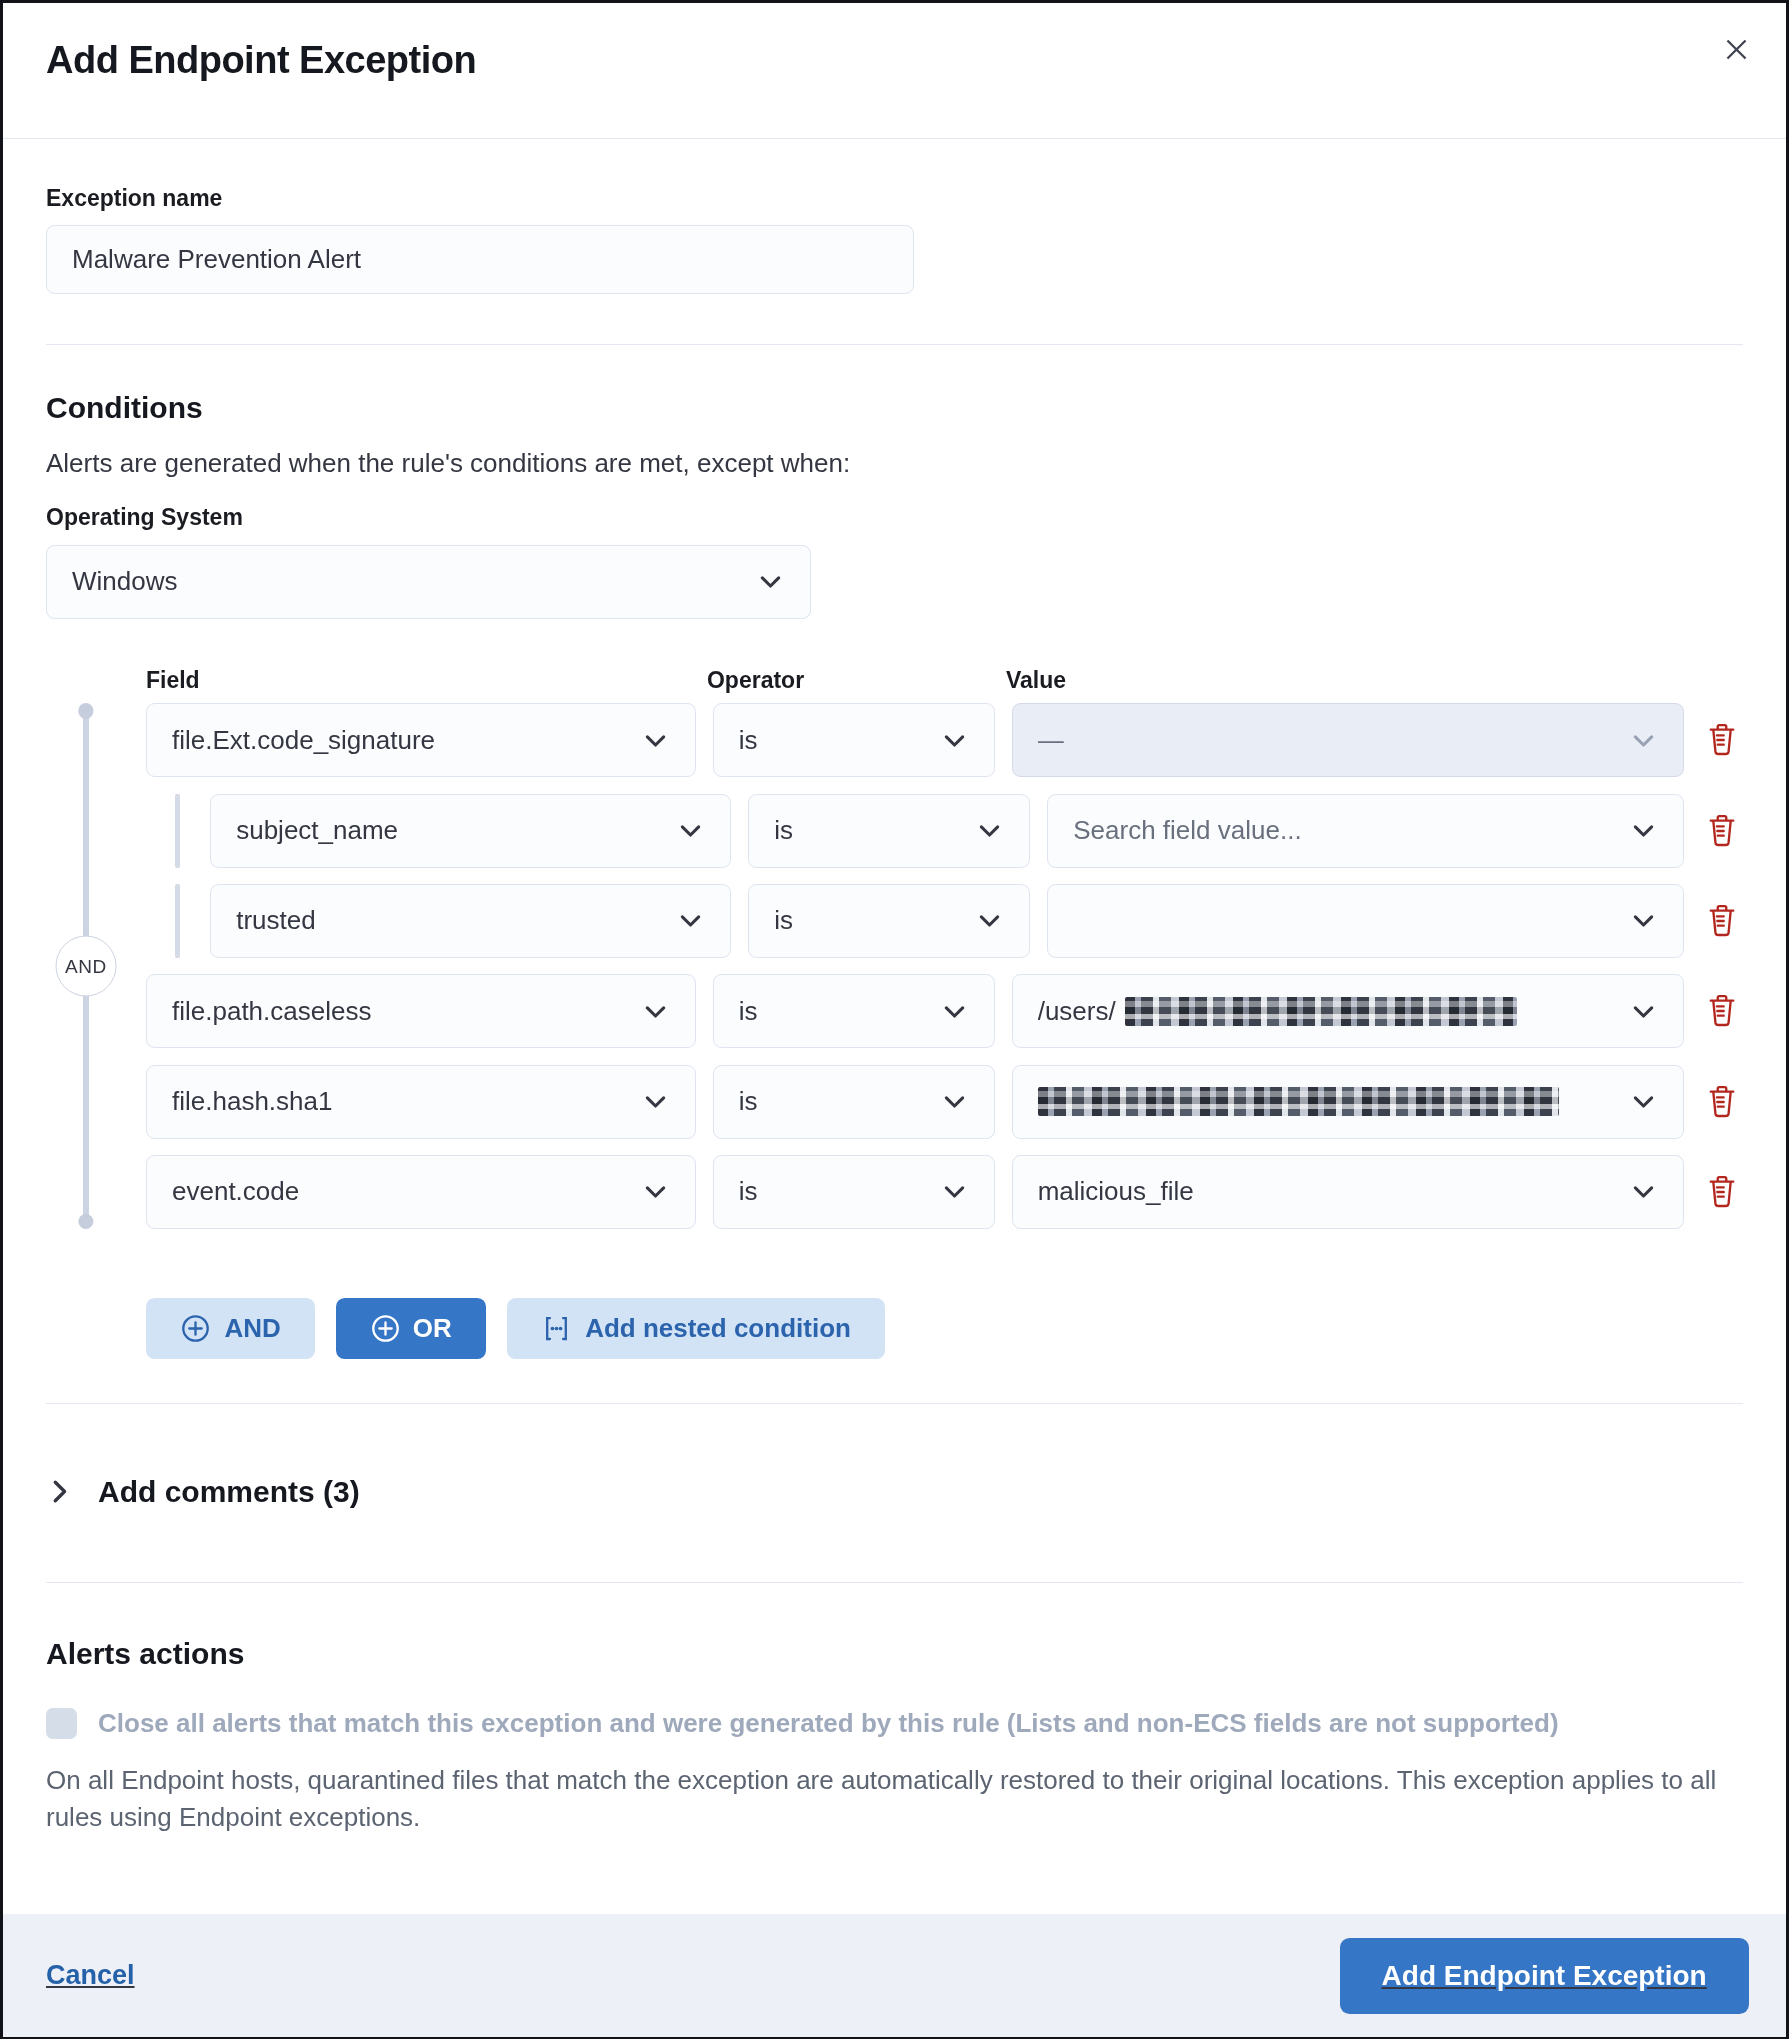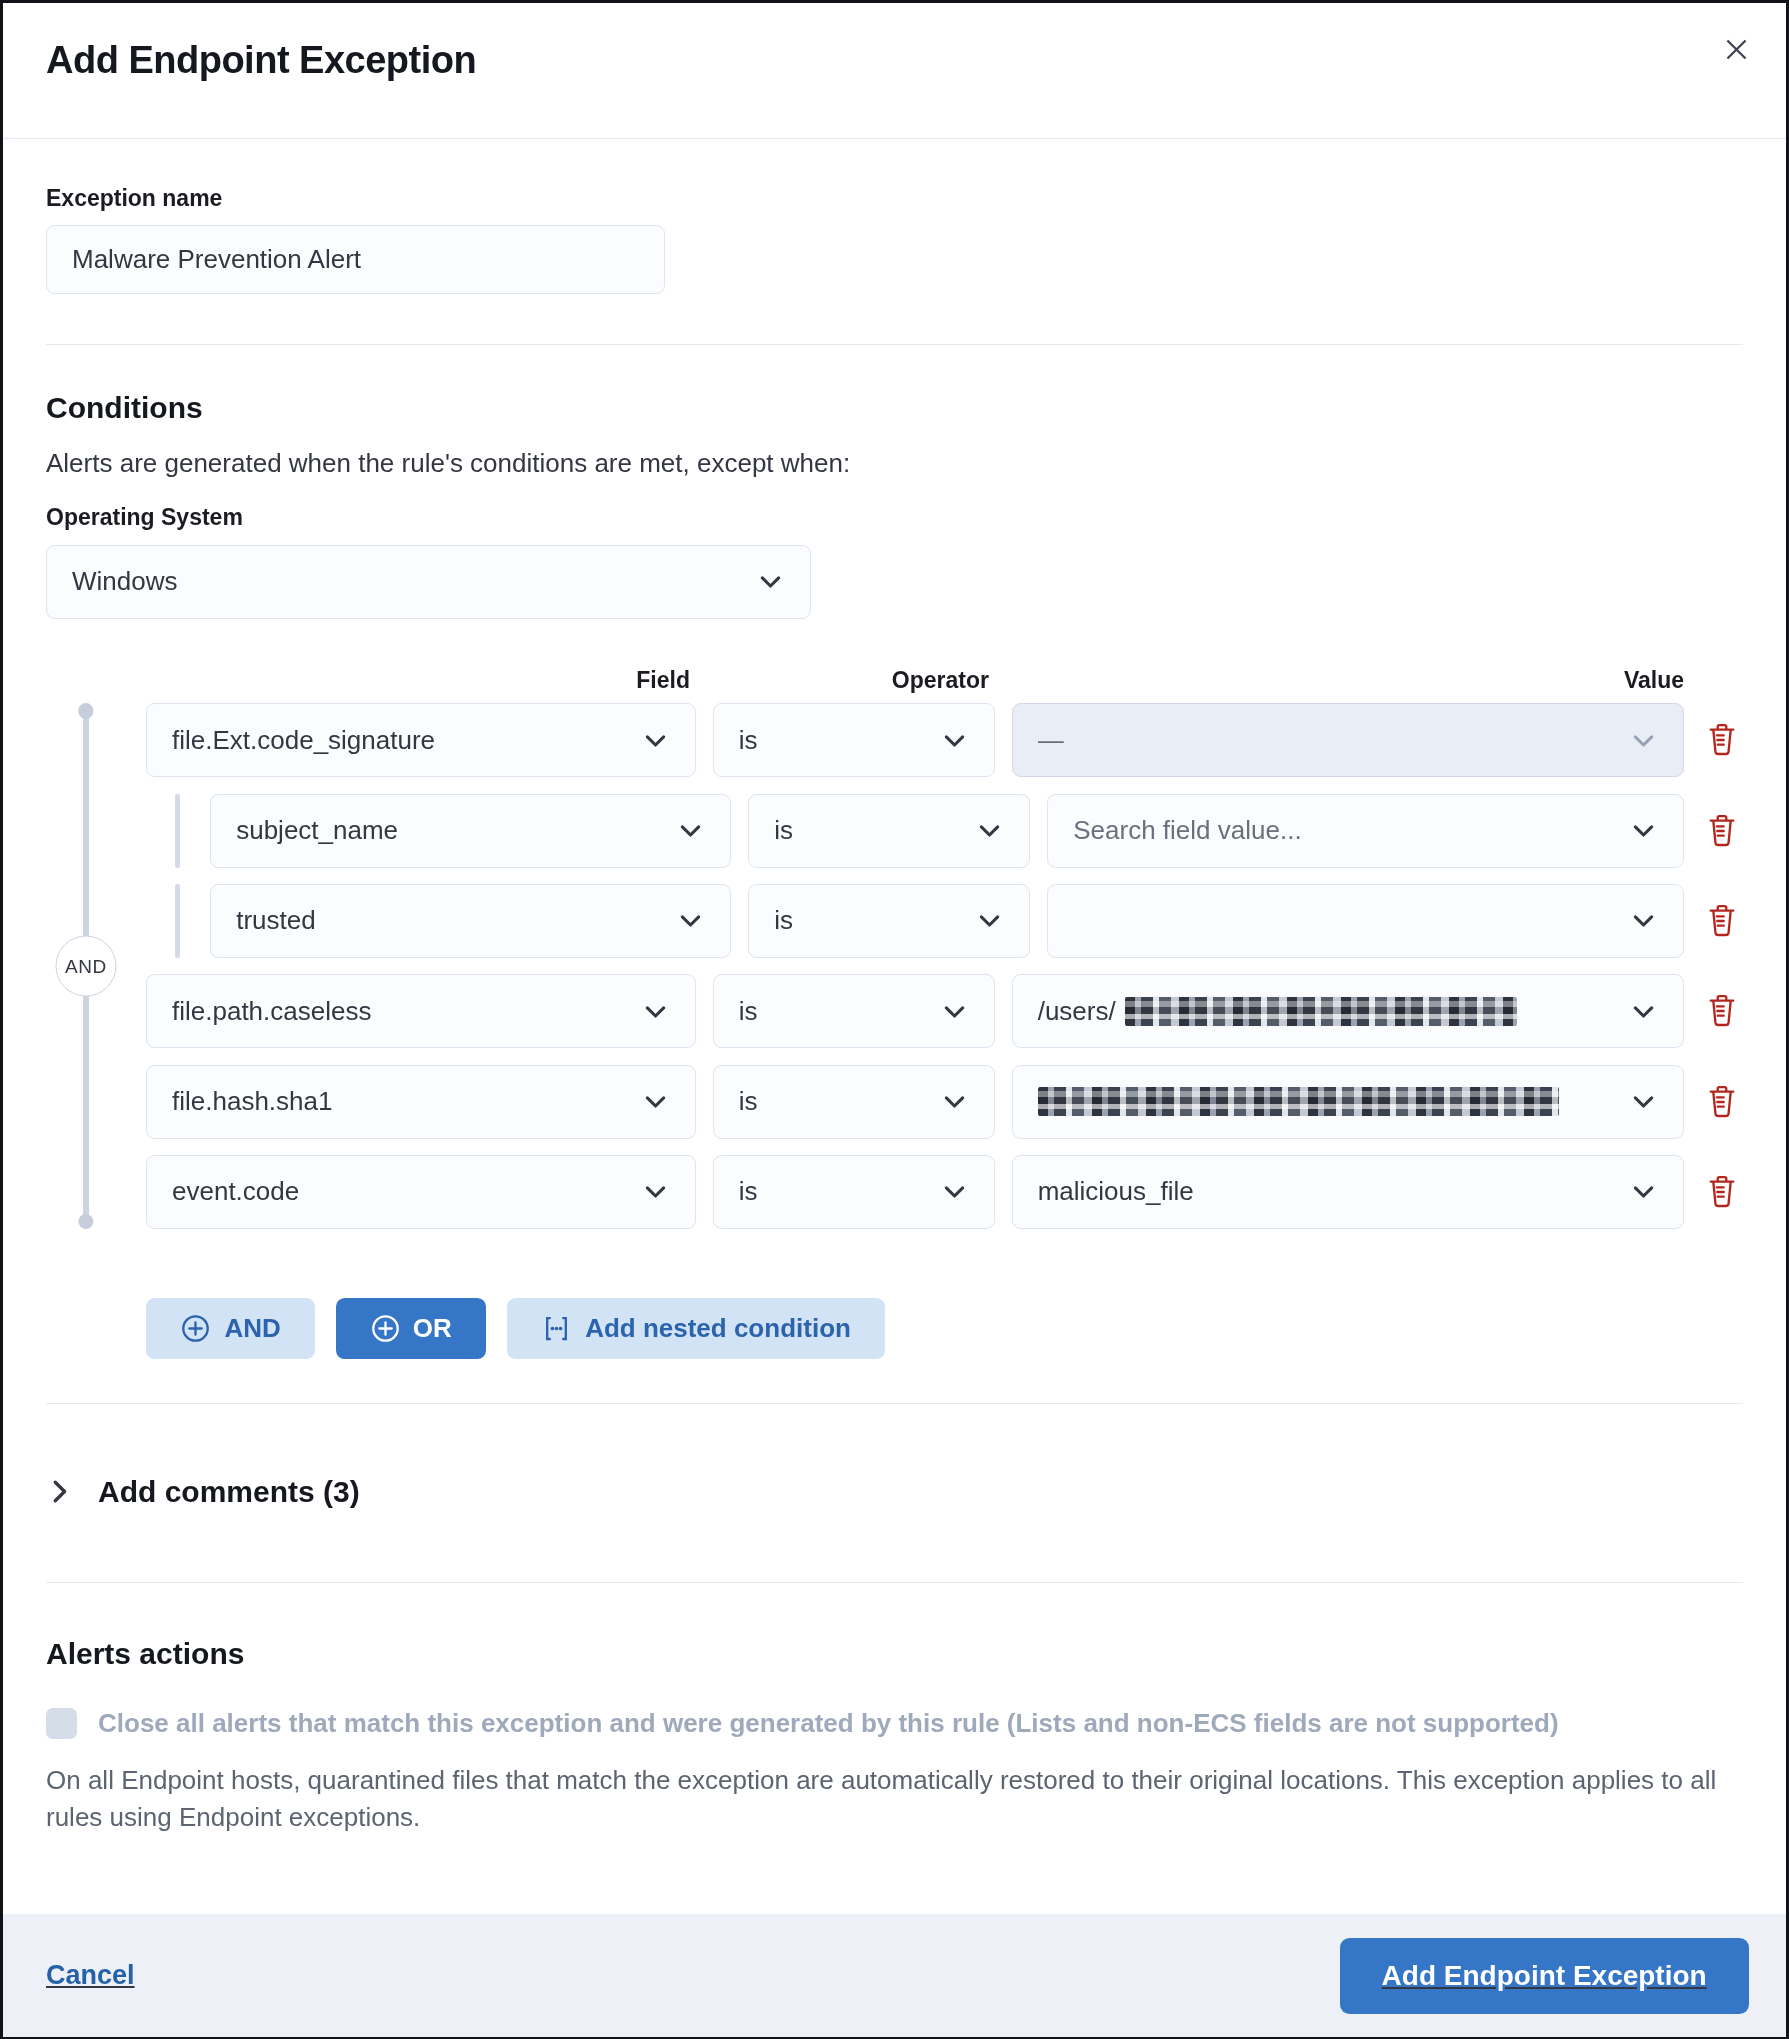--- a/index.html
+++ b/index.html
@@ -21,34 +21,34 @@
   
   .modal-body { flex:1 1 auto; padding:0 43px; display:flex; flex-direction:column; }
   .divider { border:none; border-top:1.9px solid #e3e8f1; width:100%; }
 
   .form-label { font-size:23px; font-weight:700; color:#1a1c21; margin-bottom:13.4px; }
   .text-input, .select {
     background:#fbfcfe; border:1.9px solid #dde3ef; border-radius:8.6px;
     height:74px; display:flex; align-items:center; padding:0 25px;
     font-size:26px; color:#343741;
   }
-  .name-input { width:619px; height:69px; }
+  .name-input { width:868px; height:69px; }
 
   .section-heading { font-size:30px; font-weight:700; color:#15181e; }
   .section-desc { font-size:26px; color:#343741; margin-top:23px; }
 
   .os-select { width:765px; justify-content:space-between; cursor:pointer; }
   .chev { width:29px; height:29px; flex:0 0 auto; }
   .chev path { stroke:#343741; stroke-width:1.7; fill:none; stroke-linecap:round; stroke-linejoin:round; }
   .chev.dim path { stroke:#98a2b3; }
 
   
   .builder { position:relative; padding-left:100px; margin-top:48px; }
   .cond-labels { display:flex; gap:17px; margin-bottom:9.6px; }
-  .cond-labels .lbl { font-size:23px; font-weight:700; color:#1a1c21;text-align:right; }
+  .cond-labels .lbl { font-size:23px; font-weight:700; color:#1a1c21; }
   .lbl-field { flex:576 1 0; }
   .lbl-op { flex:0 0 282px; }
   .lbl-val { flex:718 1 0; }
   .lbl-trash { flex:0 0 42px; }
 
   .rows-wrap { position:relative; }
   .connector { position:absolute; left:-63px; top:5.7px; bottom:5.7px; width:5.7px; background:#ccd3e2; border-radius:2.9px; }
   .connector .dot { position:absolute; left:50%; transform:translateX(-50%); width:15.3px; height:15.3px; border-radius:50%; background:#c6cedd; }
   .connector .dot.top { top:-5.7px; } .connector .dot.bottom { bottom:-5.7px; }
   .and-badge { position:absolute; left:50%; top:50%; transform:translate(-50%,-50%); width:61px; height:61px; border-radius:50%; background:#fff; border:1.9px solid #ccd3e0; display:flex; align-items:center; justify-content:center; font-size:19px; color:#343741; letter-spacing:0.5px; }

